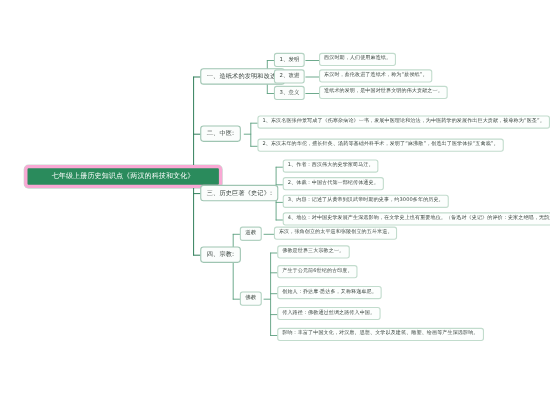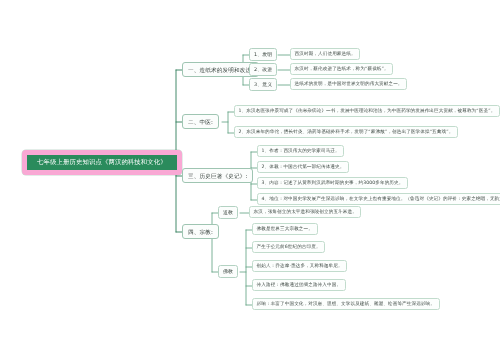--- a/index.html
+++ b/index.html
@@ -30,26 +30,26 @@
   .node {
     position: absolute;
     box-sizing: border-box;
     display: flex;
     align-items: center;
     white-space: nowrap;
   }
   
   .n-root {
     background: #2a8b5c;
-    border: 5px solid #f9a8d4;
+    border: 3px solid #f9a8d4;
     border-radius: 4px;
     color: #ffffff;
     font-size: 6.4px;
     line-height: 1.1;
-    padding: 4px 10px;
+    padding: 4px 22px;
     letter-spacing: 0.1px;
     box-shadow: 0 0 0 0.5px rgba(35,116,77,0.25);
   }
   
   .n-l2 {
     background: #fbfdfc;
     border: 1px solid #9fc5b2;
     border-radius: 3px;
     color: #2f3a35;
     font-size: 5.6px;

